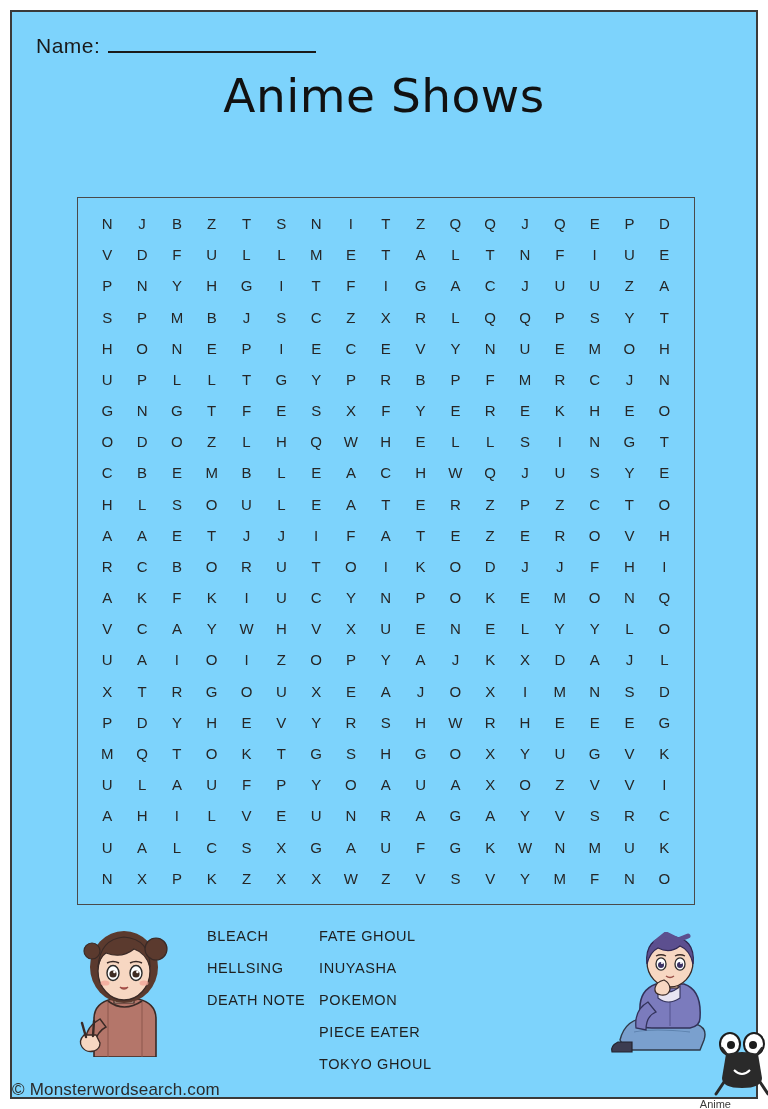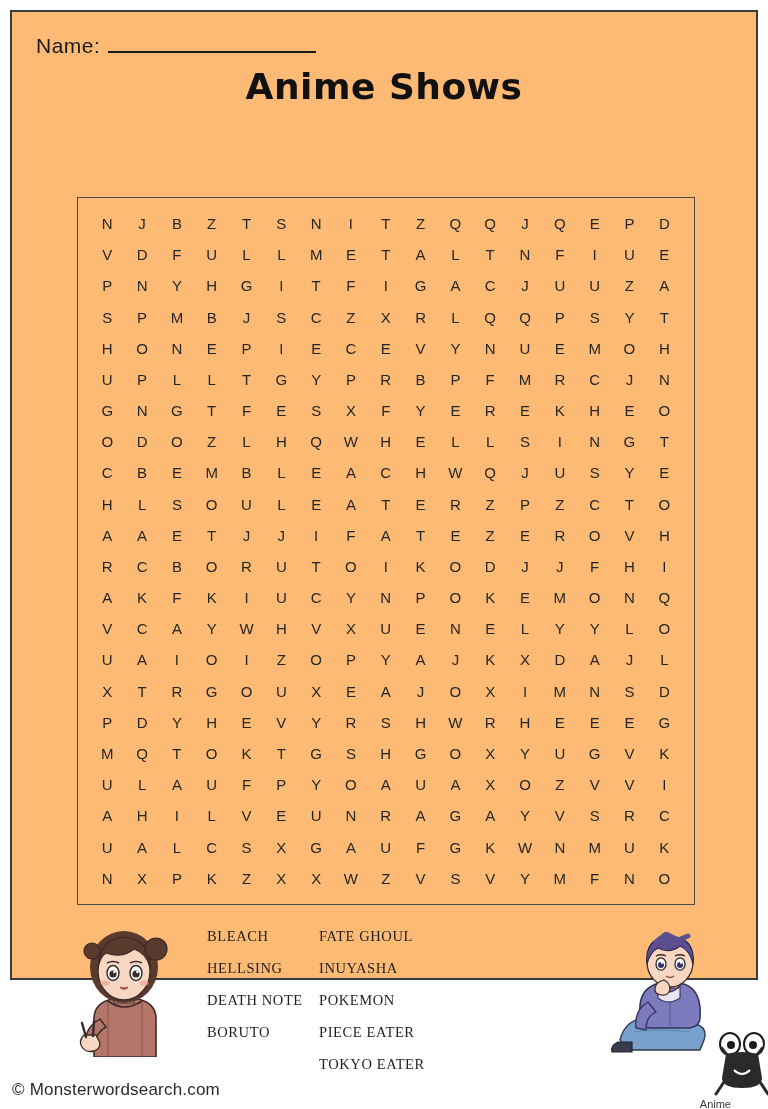--- a/index.html
+++ b/index.html
@@ -14,23 +14,23 @@
     font-family: "Liberation Sans", sans-serif;
     color: #1a1a1a;
     position: relative;
     overflow: hidden;
   }
   .page {
     position: absolute;
     left: 10px;
     top: 10px;
     width: 748px;
-    height: 970px;
+    height: 1089px;
     border: 2px solid #3a3a3a;
-    background: #fdba74;
+    background: #7dd3fc;
   }
   .name-row {
     position: absolute;
     left: 24px;
     top: 22px;
     display: flex;
     align-items: baseline;
     gap: 8px;
   }
   .name-label {
@@ -46,22 +46,22 @@
   }
   .title-block {
     position: absolute;
     top: 48px;
     left: 0;
     width: 100%;
     text-align: center;
   }
   .title-line {
     font-family: "DejaVu Sans", sans-serif;
-    font-weight: bold;
-    font-size: 36px;
+    font-weight: normal;
+    font-size: 47px;
     line-height: 1.52;
     letter-spacing: 0.5px;
     color: #111;
   }
   .grid-wrap {
     position: absolute;
     left: 65px;
     top: 185px;
     width: 618px;
     height: 708px;
@@ -85,21 +85,20 @@
   }
   .words-area {
     position: absolute;
     left: 195px;
     top: 908px;
     width: 380px;
   }
   .words-cols {
     display: flex;
     gap: 0;
-    font-family: Liberation Serif, serif;
   }
   .words-col {
     display: flex;
     flex-direction: column;
     gap: 0;
   }
   .words-col.c1 { width: 112px; }
   .words-col.c2 { width: 128px; }
   .words-col.c3 { width: 140px; }
   .word {
@@ -589,28 +588,27 @@
         </tbody>
     </table>
   </div>
 
   <div class="words-area">
     <div class="words-cols">
       <div class="words-col c1">
         <div class="word">BLEACH</div>
         <div class="word">HELLSING</div>
         <div class="word">DEATH NOTE</div>
-        <div class="word">BORUTO</div>
       </div>
       <div class="words-col c2">
         <div class="word">FATE GHOUL</div>
         <div class="word">INUYASHA</div>
         <div class="word">POKEMON</div>
         <div class="word">PIECE EATER</div>
-        <div class="word">TOKYO EATER</div>
+        <div class="word">TOKYO GHOUL</div>
       </div>
     </div>
   </div>
 
   <svg class="char-girl" viewBox="0 0 124 130">
 
     <path d="M34 130 L34 92 Q34 76 52 72 L78 72 Q96 76 96 92 L96 130 Z" fill="#b4766a" stroke="#3a2a26" stroke-width="1.6"></path>
     <path d="M48 74 L48 130 M82 74 L82 130" stroke="#8c564c" stroke-width="1" fill="none"></path>
 
     <path d="M54 62 L54 76 L74 76 L74 62 Z" fill="#f3cdb6" stroke="#3a2a26" stroke-width="1.2"></path>

